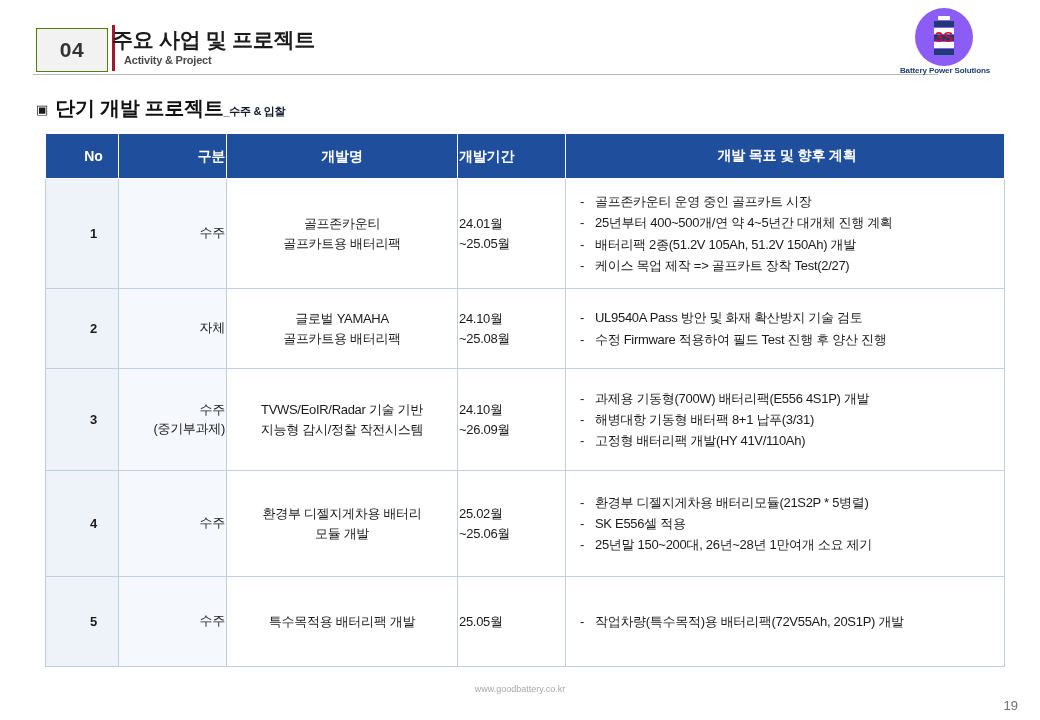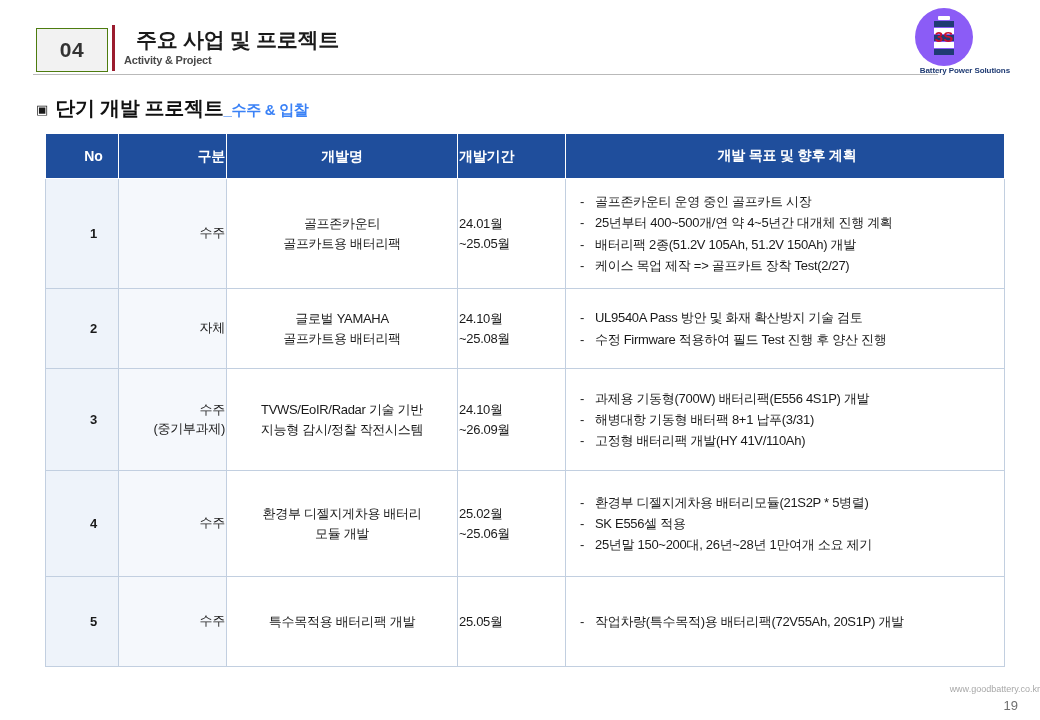--- a/index.html
+++ b/index.html
@@ -52,21 +52,21 @@
   .header-bar {
     position: absolute;
     left: 112px;
     top: 25px;
     width: 3px;
     height: 46px;
     background: #9b1c2e;
   }
   .header-title {
     position: absolute;
-    left: 136px;
+    left: 112px;
     top: 26px;
     font-size: 21px;
     font-weight: bold;
     color: #1b1b1b;
     letter-spacing: -0.3px;
   }
   .header-subtitle {
     position: absolute;
     left: 124px;
     top: 54px;
@@ -98,21 +98,21 @@
     left: 10px;
     top: 8px;
     width: 38px;
     height: 42px;
   }
   .logo-tagline {
     position: absolute;
     left: 0;
     top: 58px;
     width: 130px;
-    text-align: right;
+    text-align: center;
     font-size: 8px;
     font-weight: bold;
     color: #1f3b73;
     letter-spacing: -0.1px;
   }
 
   
   .section-heading {
     position: absolute;
     left: 36px;
@@ -127,23 +127,23 @@
     position: relative;
     top: -1px;
   }
   .section-title-main {
     font-size: 20px;
     font-weight: bold;
     color: #111111;
     letter-spacing: -0.3px;
   }
   .section-title-sub {
-    font-size: 15px;
-    font-weight: bold;
-    color: #3b82f6;
+    font-size: 11px;
+    font-weight: bold;
+    color: #0f172a;
     letter-spacing: -0.3px;
   }
 
   
   .tbl {
     position: absolute;
     left: 45px;
     top: 133px;
     width: 960px;
     border-collapse: collapse;
@@ -213,21 +213,21 @@
   .r3 { height: 102px; }
   .r4 { height: 106px; }
   .r5 { height: 90px; }
 
   
   .footer-url {
     position: absolute;
     left: 0;
     top: 684px;
     width: 1040px;
-    text-align: right;
+    text-align: center;
     font-size: 9px;
     color: #a8a8a8;
   }
   .page-num {
     position: absolute;
     right: 22px;
     top: 698px;
     font-size: 13px;
     color: #6f6f6f;
   }

